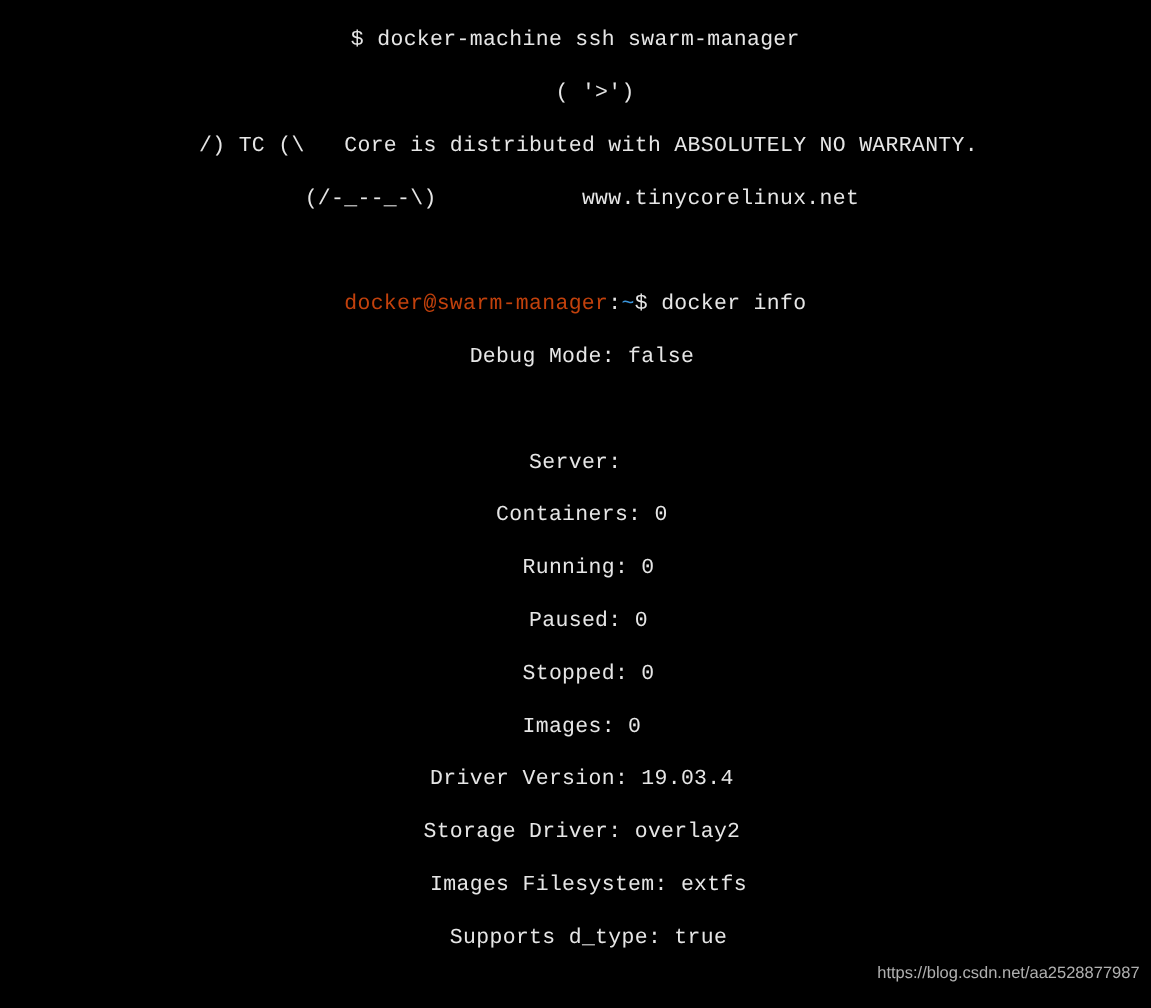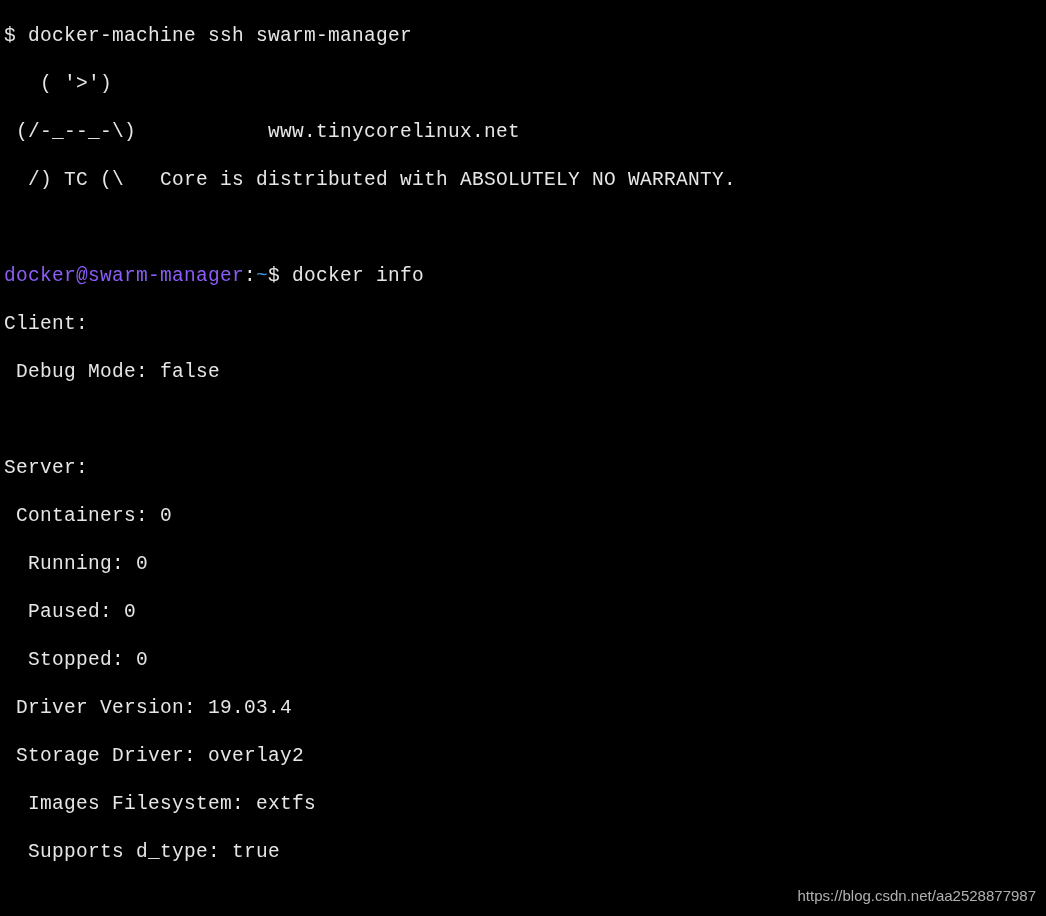--- a/index.html
+++ b/index.html
@@ -17,54 +17,55 @@
   .terminal {
     position: relative;
     white-space: pre;
     padding: 0;
     letter-spacing: 0.3px;
   }
   .line {
     white-space: pre;
     margin: 0;
     padding: 0 4px;
+    text-align: center;
   }
   .prompt-dollar { color: #e6e6e6; }
-  .user-host { color: #8b5cf6; }
+  .user-host { color: #c2410c; }
   .tilde { color: #3a96dd; }
   .cmd { color: #e6e6e6; }
   .watermark {
     position: absolute;
     right: 10px;
-    bottom: 8px;
+    bottom: 19px;
     color: #cfcfcf;
     opacity: 0.85;
     font-family: Arial, sans-serif;
     font-size: 15px;
     letter-spacing: 0;
   }
 </style>
 </head>
 <body>
 
 <div class="terminal">
 <div class="line"><span class="prompt-dollar">$ </span><span class="cmd">docker-machine ssh swarm-manager</span></div>
 <div class="line">   ( '&gt;')</div>
+<div class="line">  /) TC (\   Core is distributed with ABSOLUTELY NO WARRANTY.</div>
 <div class="line"> (/-_--_-\)           www.tinycorelinux.net</div>
-<div class="line">  /) TC (\   Core is distributed with ABSOLUTELY NO WARRANTY.</div>
 <div class="line"> </div>
 <div class="line"><span class="user-host">docker@swarm-manager</span><span>:</span><span class="tilde">~</span><span class="prompt-dollar">$ </span><span class="cmd">docker info</span></div>
-<div class="line">Client:</div>
 <div class="line"> Debug Mode: false</div>
 <div class="line"> </div>
 <div class="line">Server:</div>
 <div class="line"> Containers: 0</div>
 <div class="line">  Running: 0</div>
 <div class="line">  Paused: 0</div>
 <div class="line">  Stopped: 0</div>
+<div class="line"> Images: 0</div>
 <div class="line"> Driver Version: 19.03.4</div>
 <div class="line"> Storage Driver: overlay2</div>
 <div class="line">  Images Filesystem: extfs</div>
 <div class="line">  Supports d_type: true</div>
 
 
 
 
 
 

